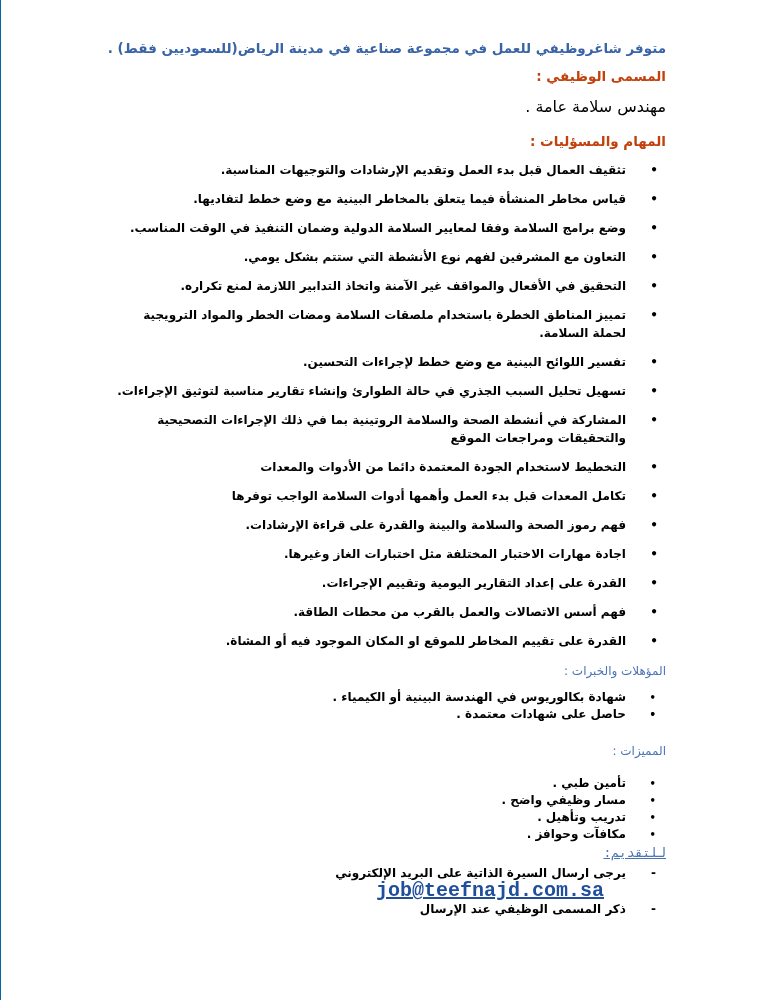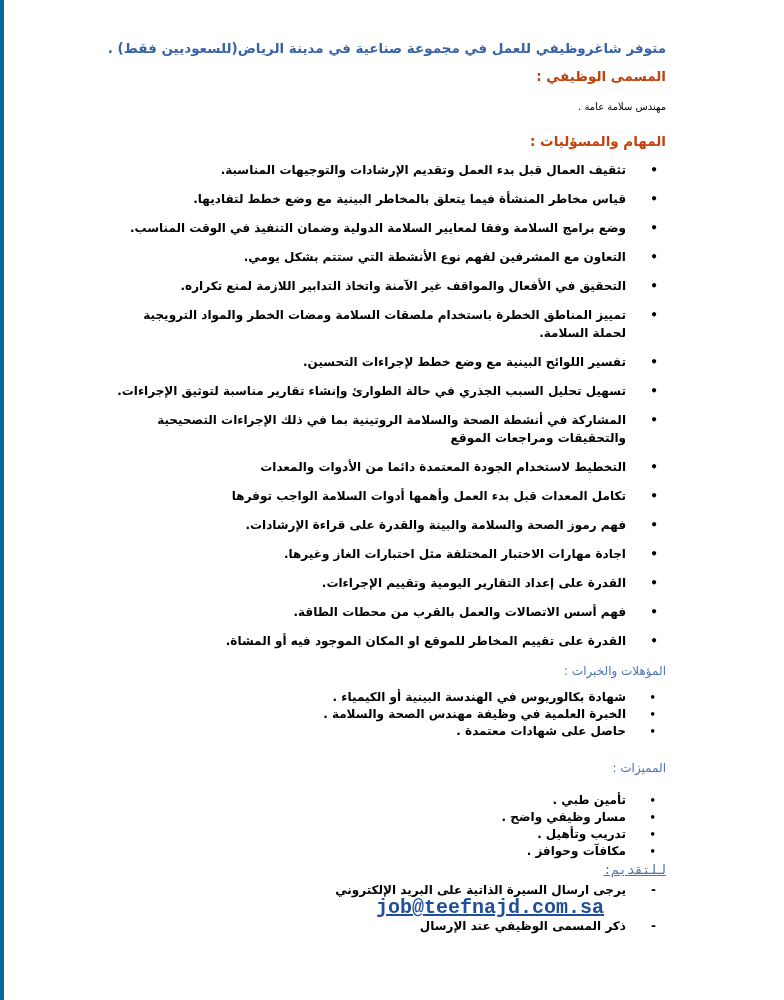--- a/index.html
+++ b/index.html
@@ -12,21 +12,21 @@
       height: 1000px;
       position: relative;
       overflow: hidden;
       font-family: "DejaVu Sans", "Liberation Sans", sans-serif;
       color: #000;
     }
     .page {
       position: absolute;
       left: 0; top: 0;
       width: 784px; height: 1000px;
-      border-left: 4px solid #0369a1;
+      border-left: 1px solid #0369a1;
       box-sizing: border-box;
     }
     .content {
       position: absolute;
       right: 118px;
       top: 38px;
       width: 560px;
       direction: rtl;
       text-align: right;
     }
@@ -46,21 +46,21 @@
       margin: 0;
     }
     .heading-light {
       color: #4a74b4;
       font-weight: normal;
       font-size: 12px;
       line-height: 20px;
       margin: 0;
     }
     .plain {
-      font-size: 10px;
+      font-size: 16px;
       line-height: 18px;
       margin: 0;
     }
     ul.tasks {
       list-style: none;
       margin: 0;
       padding: 0;
     }
     ul.tasks li {
       position: relative;
@@ -158,21 +158,21 @@
       <li><span class="bullet">•</span><span>فهم رموز الصحة والسلامة والبينة والقدرة على قراءة الإرشادات.</span></li>
       <li><span class="bullet">•</span><span>اجادة مهارات الاختبار المختلفة مثل اختبارات الغاز وغيرها.</span></li>
       <li><span class="bullet">•</span><span>القدرة على إعداد التقارير اليومية وتقييم الإجراءات.</span></li>
       <li><span class="bullet">•</span><span>فهم أسس الاتصالات والعمل بالقرب من محطات الطاقة.</span></li>
       <li><span class="bullet">•</span><span>القدرة على تقييم المخاطر للموقع او المكان الموجود فيه أو المشاة.</span></li>
     </ul>
 
     <p class="heading-light" style="margin-top:2px;">المؤهلات والخبرات :</p>
     <ul class="compact" style="margin-top:8px;">
       <li><span class="bullet">•</span><span>شهادة بكالوريوس في الهندسة البينية أو الكيمياء .</span></li>
-      <li><span class="bullet">•</span><span>الخبرة العلمية في وظيفة مهندس الصحة والسلامة .</span></li>
+      <li><span class="bullet">•</span></li>
       <li><span class="bullet">•</span><span>حاصل على شهادات معتمدة .</span></li>
     </ul>
 
     <p class="heading-light" style="margin-top:18px;">المميزات :</p>
     <ul class="compact" style="margin-top:14px;">
       <li><span class="bullet">•</span><span>تأمين طبي .</span></li>
       <li><span class="bullet">•</span><span>مسار وظيفي واضح .</span></li>
       <li><span class="bullet">•</span><span>تدريب وتأهيل .</span></li>
       <li><span class="bullet">•</span><span>مكافآت وحوافز .</span></li>
     </ul>

